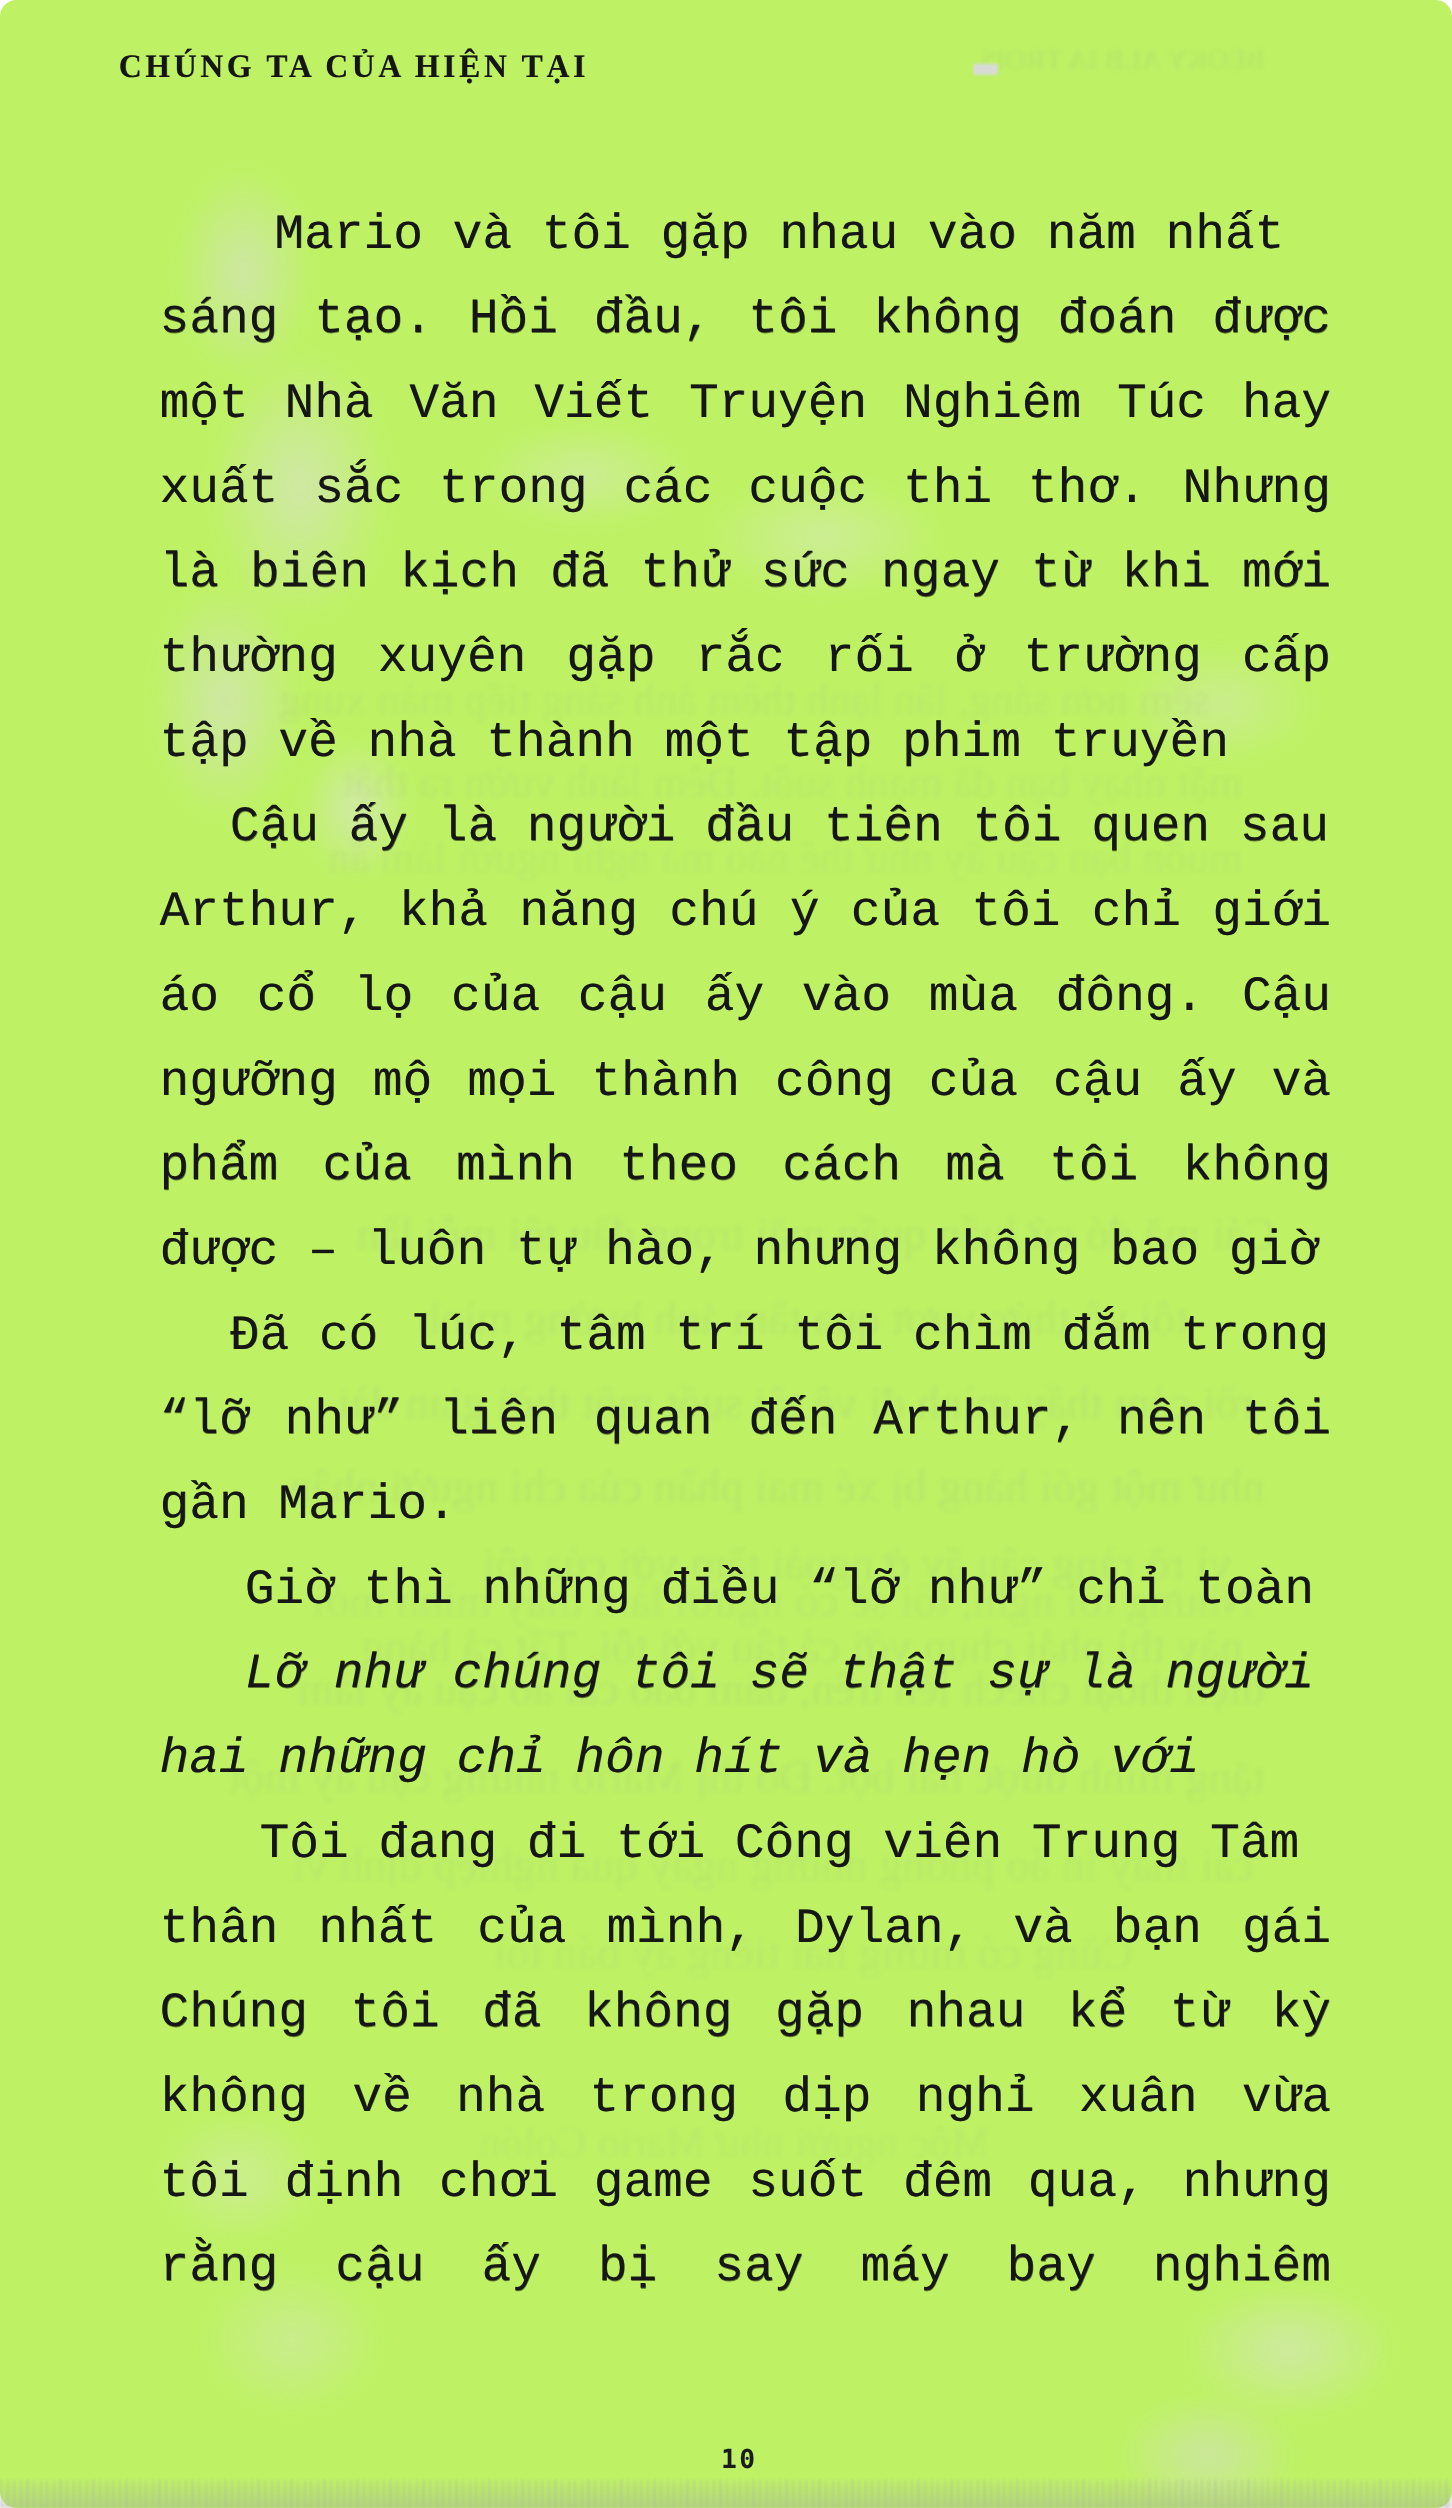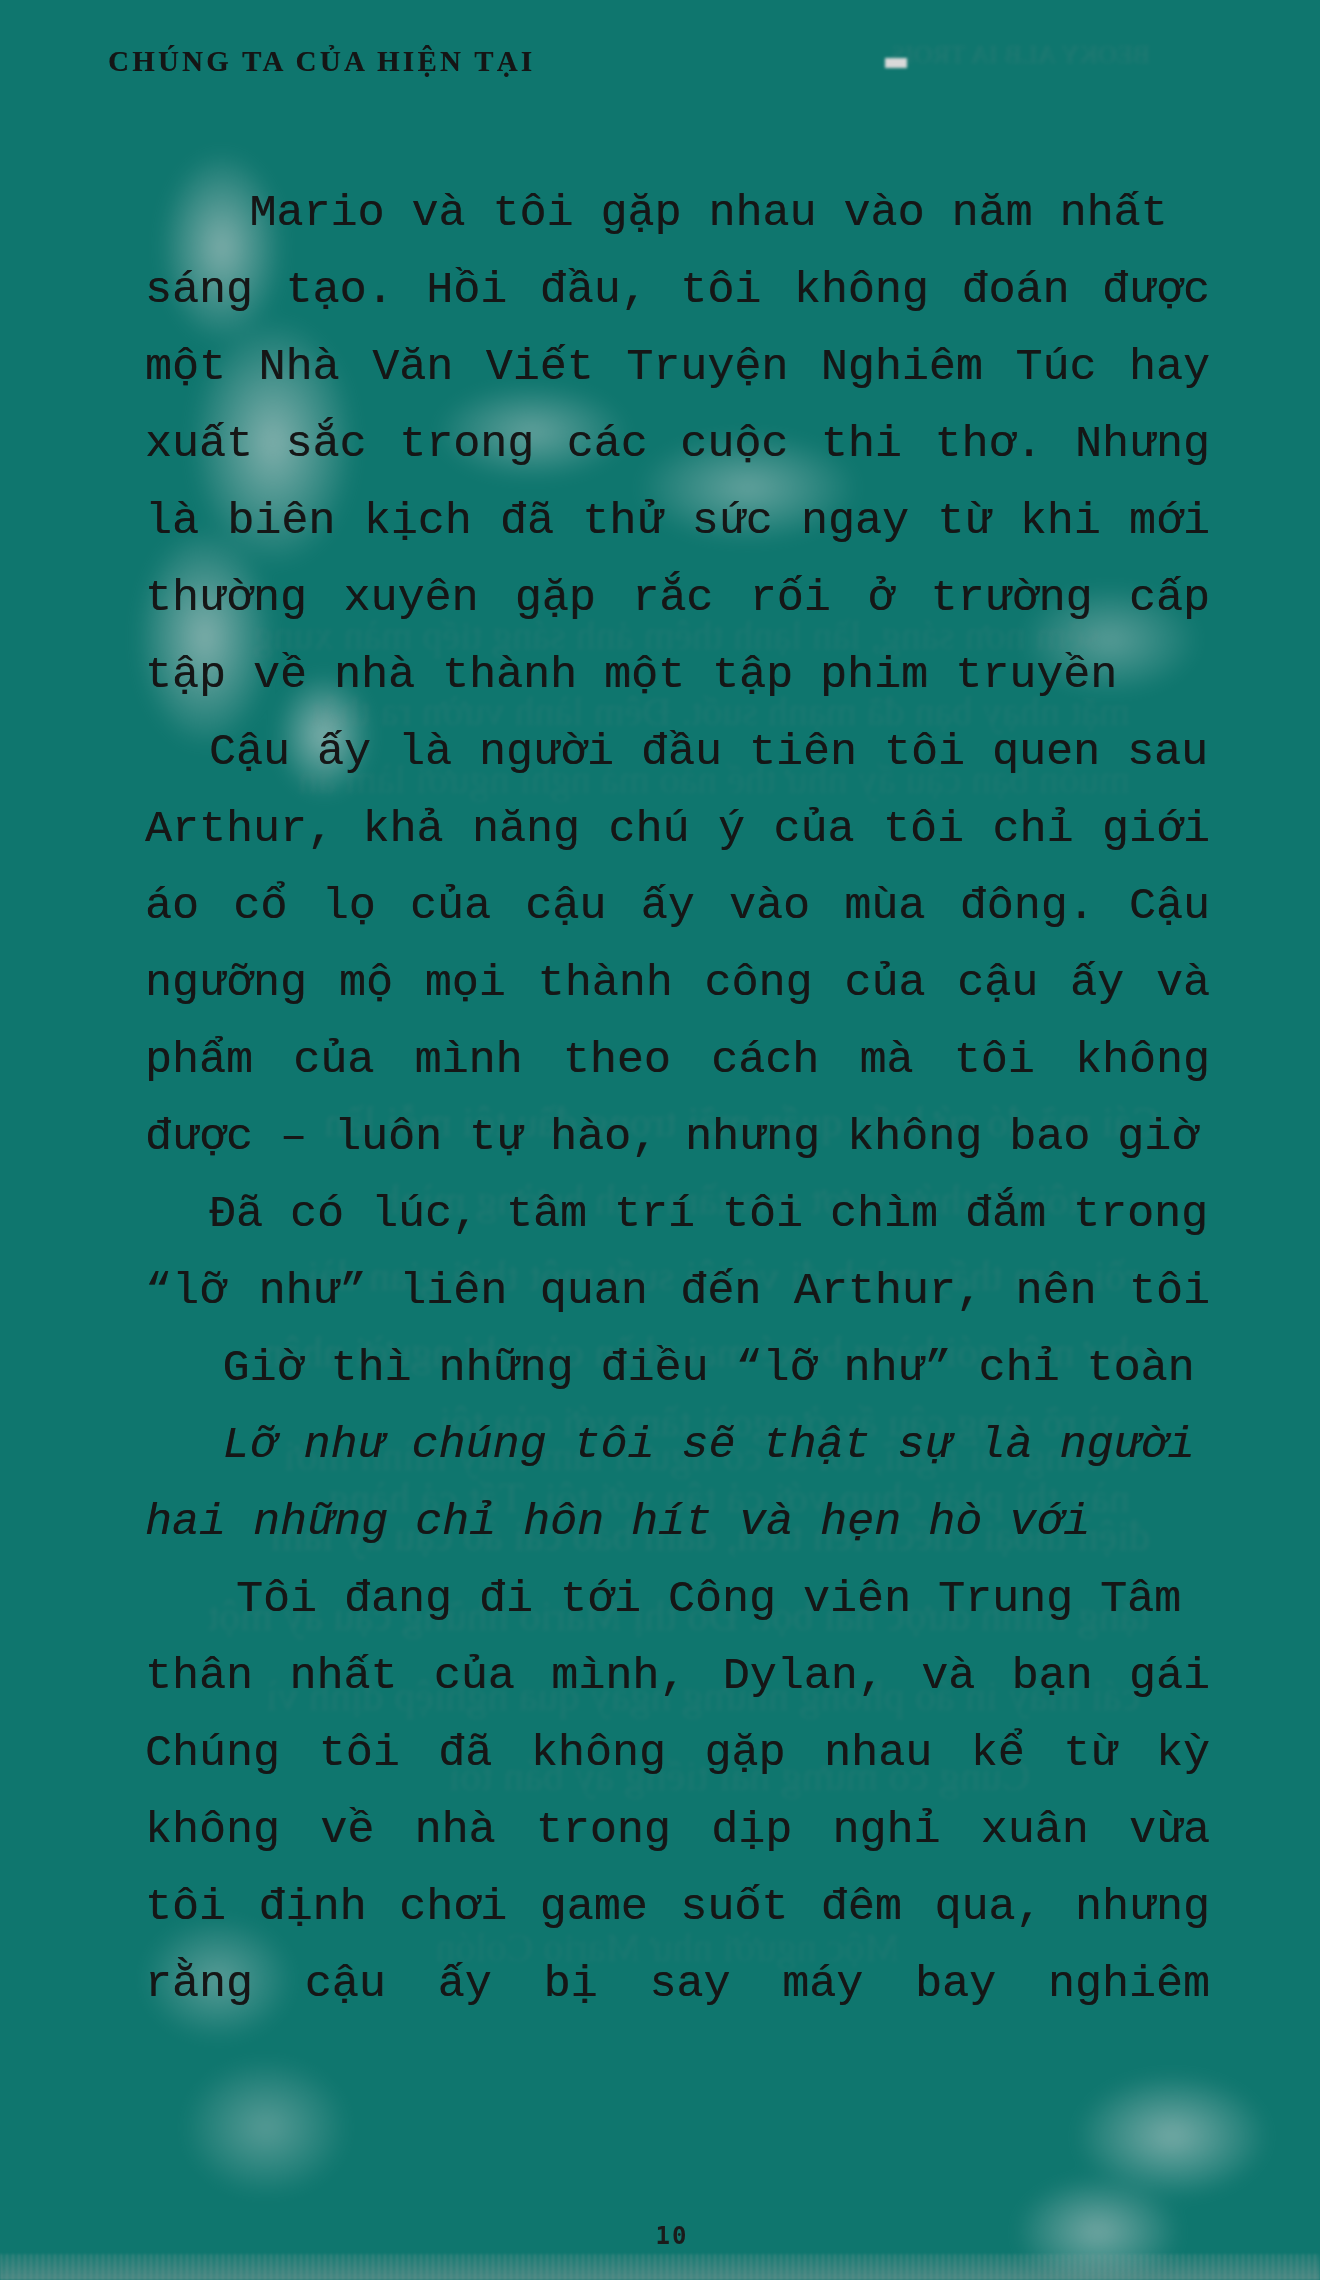--- a/index.html
+++ b/index.html
@@ -1,18 +1,18 @@
 <!DOCTYPE html>
 <html><head>
 <meta charset="utf-8">
 <style>
   html,body{margin:0;padding:0;background:#ffffff;}
   body{width:1320px;height:2280px;position:relative;overflow:hidden;
        font-family:"Liberation Serif","DejaVu Serif",serif;}
-  .page{position:absolute;inset:0;background:#0f766e;}
+  .page{position:absolute;inset:0;background:#bef264;border-radius:15px;}
 
   
   .header{position:absolute;left:108px;top:44px;
           font-weight:700;font-size:30px;letter-spacing:3.5px;color:#151515;
           transform:scaleX(.96);transform-origin:left center;
           text-shadow:.4px .4px .4px rgba(0,0,0,.45);}
 
   
   .textblock{position:absolute;left:145px;top:175px;width:1065px;color:#161616;font-family:Liberation Mono, monospace;}
   .line{font-size:45px;line-height:77px;height:77px;overflow:hidden;
@@ -103,20 +103,21 @@
       <div class="line j">thường xuyên gặp rắc rối ở trường cấp hai vì cứ biến bài</div>
       <div class="line">tập về nhà thành một tập phim truyền hình.</div>
       <div class="line j ind">Cậu ấy là người đầu tiên tôi quen sau khi chia tay</div>
       <div class="line j">Arthur, khả năng chú ý của tôi chỉ giới hạn cho một</div>
       <div class="line j">áo cổ lọ của cậu ấy vào mùa đông. Cậu ấy tự tin với tác</div>
       <div class="line j">ngưỡng mộ mọi thành công của cậu ấy và cực yêu cái</div>
       <div class="line j">phẩm của mình theo cách mà tôi không tài nào hiểu</div>
       <div class="line">được – luôn tự hào, nhưng không bao giờ kiêu ngạo.</div>
       <div class="line j ind">Đã có lúc, tâm trí tôi chìm đắm trong quá nhiều</div>
       <div class="line j">“lỡ như” liên quan đến Arthur, nên tôi không thể tới</div>
+      <div class="line">gần Mario.</div>
       <div class="line ind">Giờ thì những điều “lỡ như” chỉ toàn về Mario.</div>
       <div class="line j ind it">Lỡ như chúng tôi sẽ thật sự là người yêu chứ không phải</div>
       <div class="line it">hai những chỉ hôn hít và hẹn hò với nhau?</div>
       <div class="line j ind">Tôi đang đi tới Công viên Trung Tâm để gặp bạn</div>
       <div class="line j">thân nhất của mình, Dylan, và bạn gái cậu ấy, Samantha.</div>
       <div class="line j">Chúng tôi đã không gặp nhau kể từ kỳ nghỉ hè, vì họ</div>
       <div class="line j">không về nhà trong dịp nghỉ xuân vừa rồi. Vốn chúng</div>
       <div class="line j">tôi định chơi game suốt đêm qua, nhưng Dylan than</div>
       <div class="line j">rằng cậu ấy bị say máy bay nghiêm trọng, dù chỉ phải</div>
     </div>

